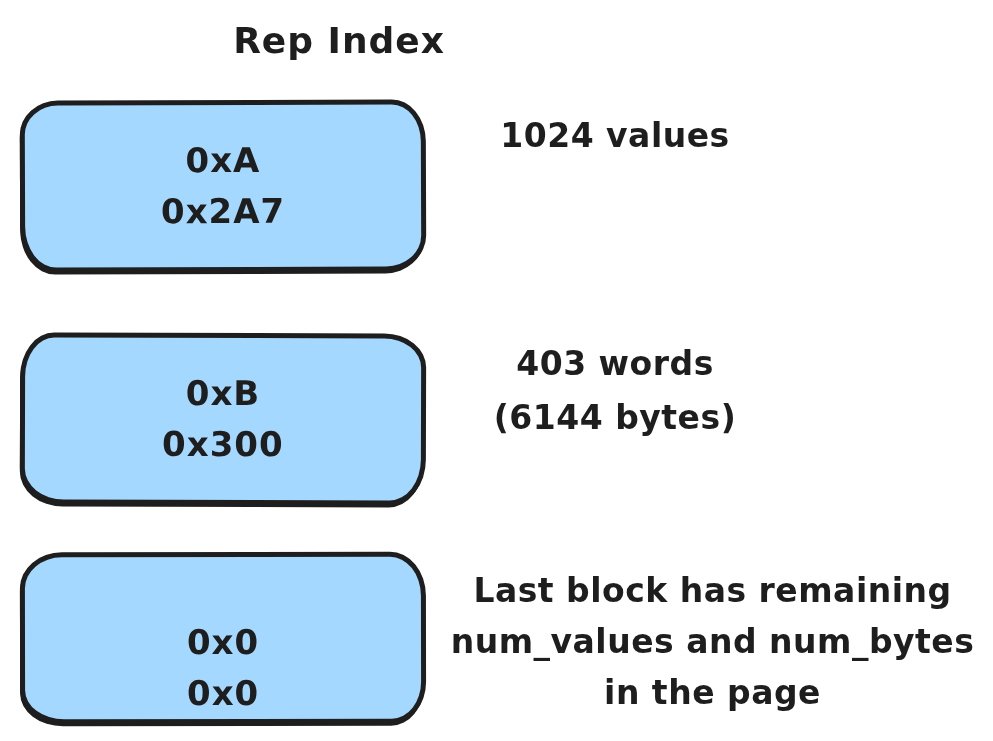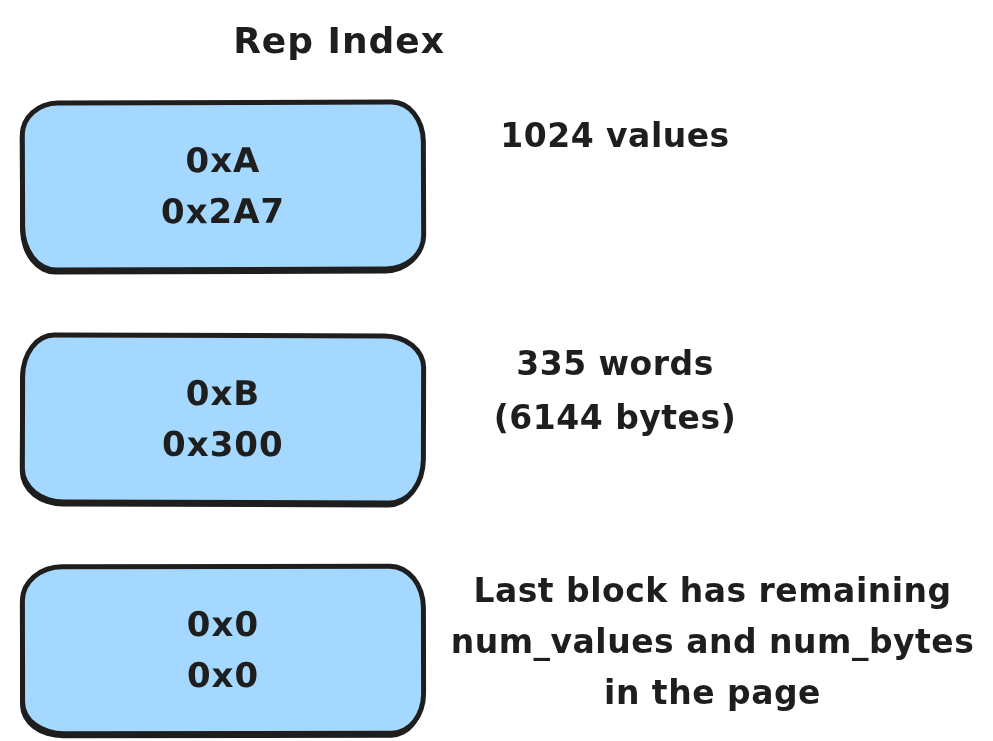--- a/index.html
+++ b/index.html
@@ -48,23 +48,24 @@
     top: 100px;
     border-radius: 38px 34px 40px 36px / 34px 42px 36px 46px;
     transform: rotate(-0.2deg);
   }
   .block-2 {
     top: 333px;
     border-radius: 34px 42px 36px 44px / 44px 34px 46px 36px;
     transform: rotate(0.15deg);
   }
   .block-3 {
-    top: 564px;
+    top: 552px;
     border-radius: 42px 36px 34px 44px / 36px 44px 42px 34px;
     transform: rotate(-0.1deg);
+    justify-content: flex-end;
   }
 
   .annotation {
     position: absolute;
     text-align: center;
     font-size: 33px;
     font-weight: 600;
     letter-spacing: 0.5px;
   }
   .annotation-1 { left: 430px; top: 110px; width: 370px; line-height: 51px; }
@@ -84,21 +85,21 @@
   </div>
   <div class="annotation annotation-1">
     <div class="annotation-line">1024 values</div>
   </div>
 
   <div class="block block-2">
     <div class="block-line">0xB</div>
     <div class="block-line">0x300</div>
   </div>
   <div class="annotation annotation-2">
-    <div class="annotation-line">335 words</div>
+    <div class="annotation-line">403 words</div>
     <div class="annotation-line">(6144 bytes)</div>
   </div>
 
   <div class="block block-3">
     <div class="block-line">0x0</div>
     <div class="block-line">0x0</div>
   </div>
   <div class="annotation annotation-3">
     <div class="annotation-line">Last block has remaining</div>
     <div class="annotation-line">num_values and num_bytes</div>

